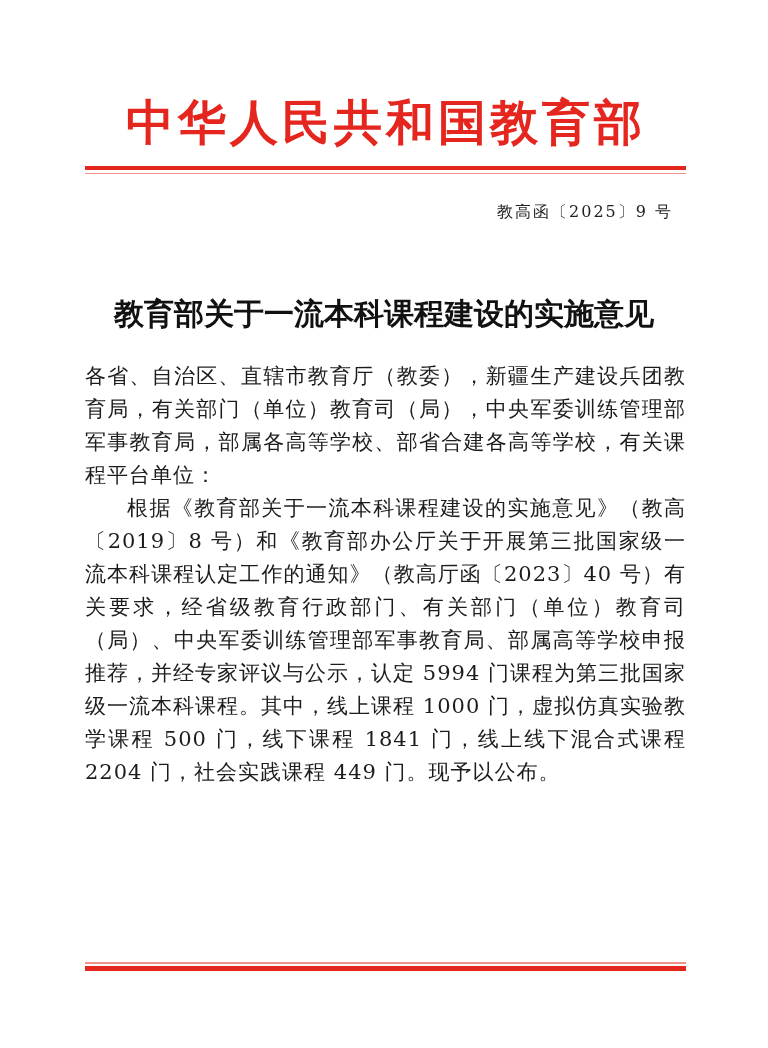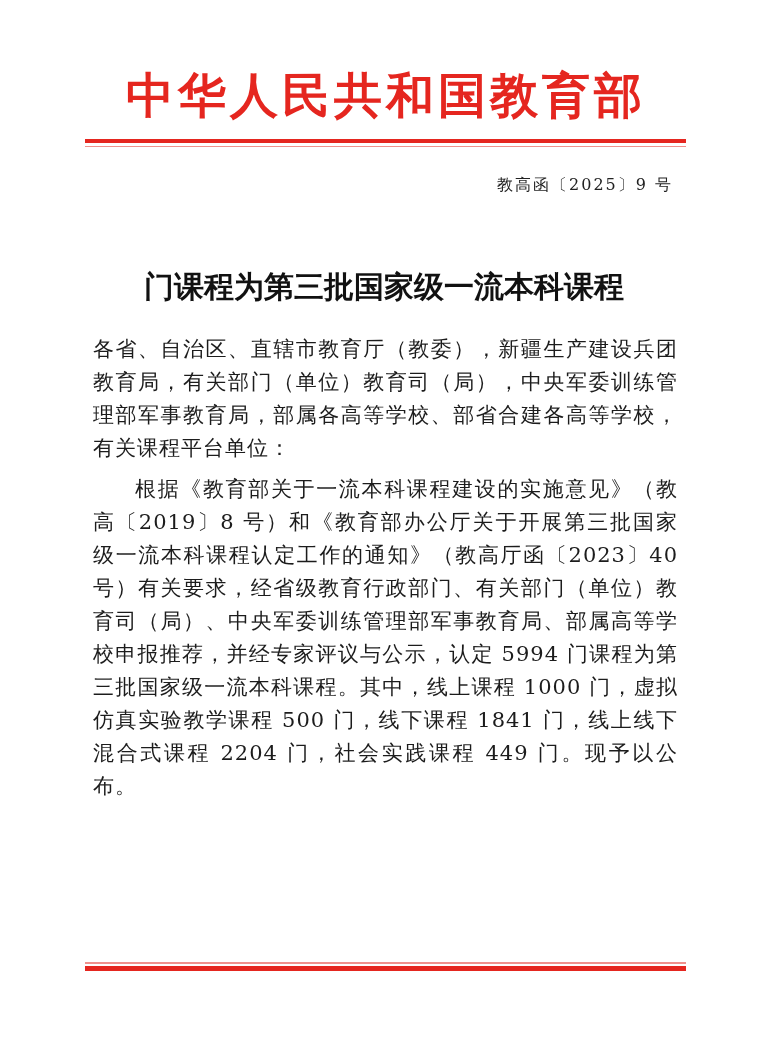--- a/index.html
+++ b/index.html
@@ -11,21 +11,21 @@
     position: relative;
     width: 768px;
     height: 1048px;
     background: #ffffff;
     overflow: hidden;
     font-family: "DejaVu Serif", "Liberation Serif", serif;
     color: #1c1c1c;
   }
   
   .org-title {
-    padding-top: 66px;
+    padding-top: 93px;
     text-align: center;
     color: #e5261f;
     font-size: 48px;
     line-height: 58px;
     font-weight: bold;
     letter-spacing: 4px;
     text-indent: 4px;
     white-space: nowrap;
   }
   
@@ -61,21 +61,21 @@
   .body-text {
     margin: 25px 82px 0 85px;
     font-size: 21px;
     line-height: 33px;
     letter-spacing: 1px;
     text-align: justify;
     text-justify: inter-character;
     color: #1c1c1c;
   }
   .body-text p {
-    margin: 8px;
+    margin: 0;
   }
   .body-text p.indent {
     text-indent: 2em;
   }
   
   .footer-rule {
     position: absolute;
     left: 85px;
     right: 82px;
     top: 962px;
@@ -98,21 +98,21 @@
   <div class="org-title">中华人民共和国教育部</div>
 
   <div class="header-rule">
     <div class="rule-thick"></div>
     <div class="rule-thin"></div>
   </div>
 
   <div class="doc-number">教高函〔2025〕9 号</div>
 
   <div class="doc-title">
-    <div>门课程为第三批国家级一流本科课程</div>
+    <div>教育部关于一流本科课程建设的实施意见</div>
   </div>
 
   <div class="body-text">
     <p>各省、自治区、直辖市教育厅（教委），新疆生产建设兵团教育局，有关部门（单位）教育司（局），中央军委训练管理部军事教育局，部属各高等学校、部省合建各高等学校，有关课程平台单位：</p>
     <p class="indent">根据《教育部关于一流本科课程建设的实施意见》（教高〔2019〕8 号）和《教育部办公厅关于开展第三批国家级一流本科课程认定工作的通知》（教高厅函〔2023〕40 号）有关要求，经省级教育行政部门、有关部门（单位）教育司（局）、中央军委训练管理部军事教育局、部属高等学校申报推荐，并经专家评议与公示，认定 5994 门课程为第三批国家级一流本科课程。其中，线上课程 1000 门，虚拟仿真实验教学课程 500 门，线下课程 1841 门，线上线下混合式课程 2204 门，社会实践课程 449 门。现予以公布。</p>
   </div>
 
   <div class="footer-rule">
     <div class="rule-thin"></div>
     <div class="rule-thick"></div>

